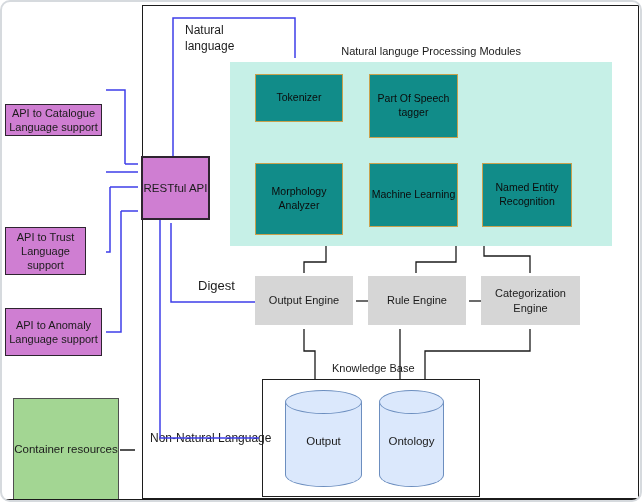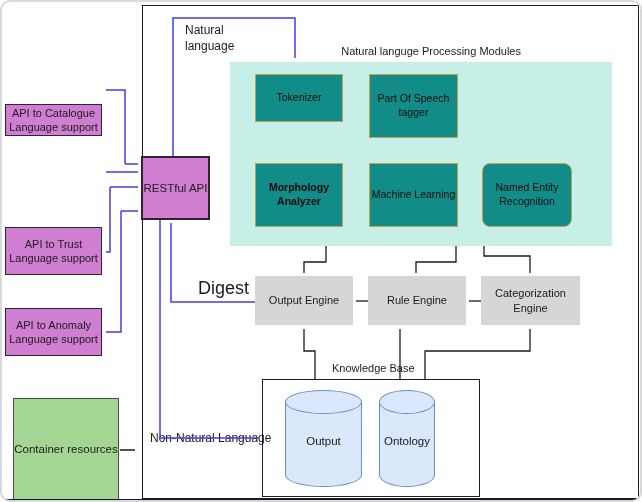--- a/index.html
+++ b/index.html
@@ -26,65 +26,65 @@
   .cyl-body { position:absolute; left:0; right:0; top:12px; bottom:0; background:#dbe8fc;
               border:1px solid #6c8ebf; border-top:none; box-sizing:border-box;
               border-radius:0 0 50% 50% / 0 0 12px 12px; }
   .cyl-label { position:absolute; left:0; right:0; top:52%; transform:translateY(-40%);
                text-align:center; font-size:11.5px; z-index:3; }
 
   .green-box { background:#a3d693; border:1.2px solid #4f4f4f; font-size:11.5px; }
 
   .lbl { font-size:12px; white-space:nowrap; }
   .lbl-wrap { font-size:12px; line-height:1.35; text-align:left; }
-  .digest { font-size:18px; }
+  .digest { font-size:13px; }
   .small-title { font-size:11px; white-space:nowrap; text-align:center; }
 
   svg.connectors { position:absolute; left:0; top:0; pointer-events:none; z-index:5; }
   svg.connectors path { fill:none; }
   .blue-line  { stroke:#3e3ee9; stroke-width:1.5px; }
   .black-line { stroke:#1b1b1b; stroke-width:1.3px; }
 </style>
 </head>
 <body>
 
 <div id="canvas">
 
   <div class="abs outer-box" style="left:140px; top:3px; width:497px; height:494px;"></div>
 
   <div class="abs api-box center" style="left:3px; top:65px; width:97px; height:32px;margin-top:37px;">API to Catalogue Language support</div>
-  <div class="abs api-box center" style="left:3px; top:225px; width:97px; height:48px;">API to Trust Language support</div>
+  <div class="abs api-box center" style="left:3px; top:225px; width:81px; height:48px;">API to Trust Language support</div>
   <div class="abs api-box center" style="left:3px; top:306px; width:97px; height:48px;">API to Anomaly Language support</div>
 
   <div class="abs restful center" style="left:139px; top:154px; width:69px; height:64px;">RESTful API</div>
 
   <div class="abs green-box center" style="left:11px; top:396px; width:106px; height:102px;">Container resources</div>
 
   <div class="abs small-title" style="left:319px; top:43px; width:200px;text-align:right;">Natural languge Processing Modules</div>
   <div class="abs nlp-container" style="left:228px; top:60px; width:382px; height:184px;"></div>
 
   <div class="abs module center" style="left:253px; top:72px; width:88px; height:48px;">Tokenizer</div>
   <div class="abs module center" style="left:367px; top:72px; width:89px; height:64px;">Part Of Speech tagger</div>
-  <div class="abs module center" style="left:253px; top:161px; width:88px; height:64px;font-weight:bold;">Morphology Analyzer</div>
+  <div class="abs module center" style="left:253px; top:161px; width:88px; height:72px;">Morphology Analyzer</div>
   <div class="abs module center" style="left:367px; top:161px; width:89px; height:64px;">Machine Learning</div>
-  <div class="abs module center" style="left:480px; top:161px; width:90px; height:64px;border-radius:8px;">Named Entity Recognition</div>
+  <div class="abs module center" style="left:480px; top:161px; width:90px; height:64px;">Named Entity Recognition</div>
 
   <div class="abs engine center" style="left:253px; top:274px; width:98px; height:49px;">Output Engine</div>
   <div class="abs engine center" style="left:366px; top:274px; width:98px; height:49px;">Rule Engine</div>
   <div class="abs engine center" style="left:479px; top:274px; width:99px; height:49px;">Categorization Engine</div>
 
   <div class="abs small-title" style="left:330px; top:360px; width:82px;">Knowledge Base</div>
   <div class="abs kb-box" style="left:260px; top:377px; width:218px; height:118px;"></div>
 
   <div class="abs" style="left:283px; top:388px; width:77px; height:97px;">
     <div class="cyl-body"></div>
     <div class="cyl-top"></div>
     <div class="cyl-label">Output</div>
   </div>
-  <div class="abs" style="left:377px; top:388px; width:56px; height:97px;">
+  <div class="abs" style="left:377px; top:388px; width:65px; height:97px;">
     <div class="cyl-body"></div>
     <div class="cyl-top"></div>
     <div class="cyl-label">Ontology</div>
   </div>
 
   <div class="abs lbl-wrap" style="left:183px; top:20px; width:62px;">Natural language</div>
   <div class="abs digest" style="left:196px; top:276px;">Digest</div>
   <div class="abs lbl" style="left:148px; top:429px;">Non-Natural Language</div>
 
   <svg class="connectors" width="642" height="502" viewBox="0 0 642 502">

